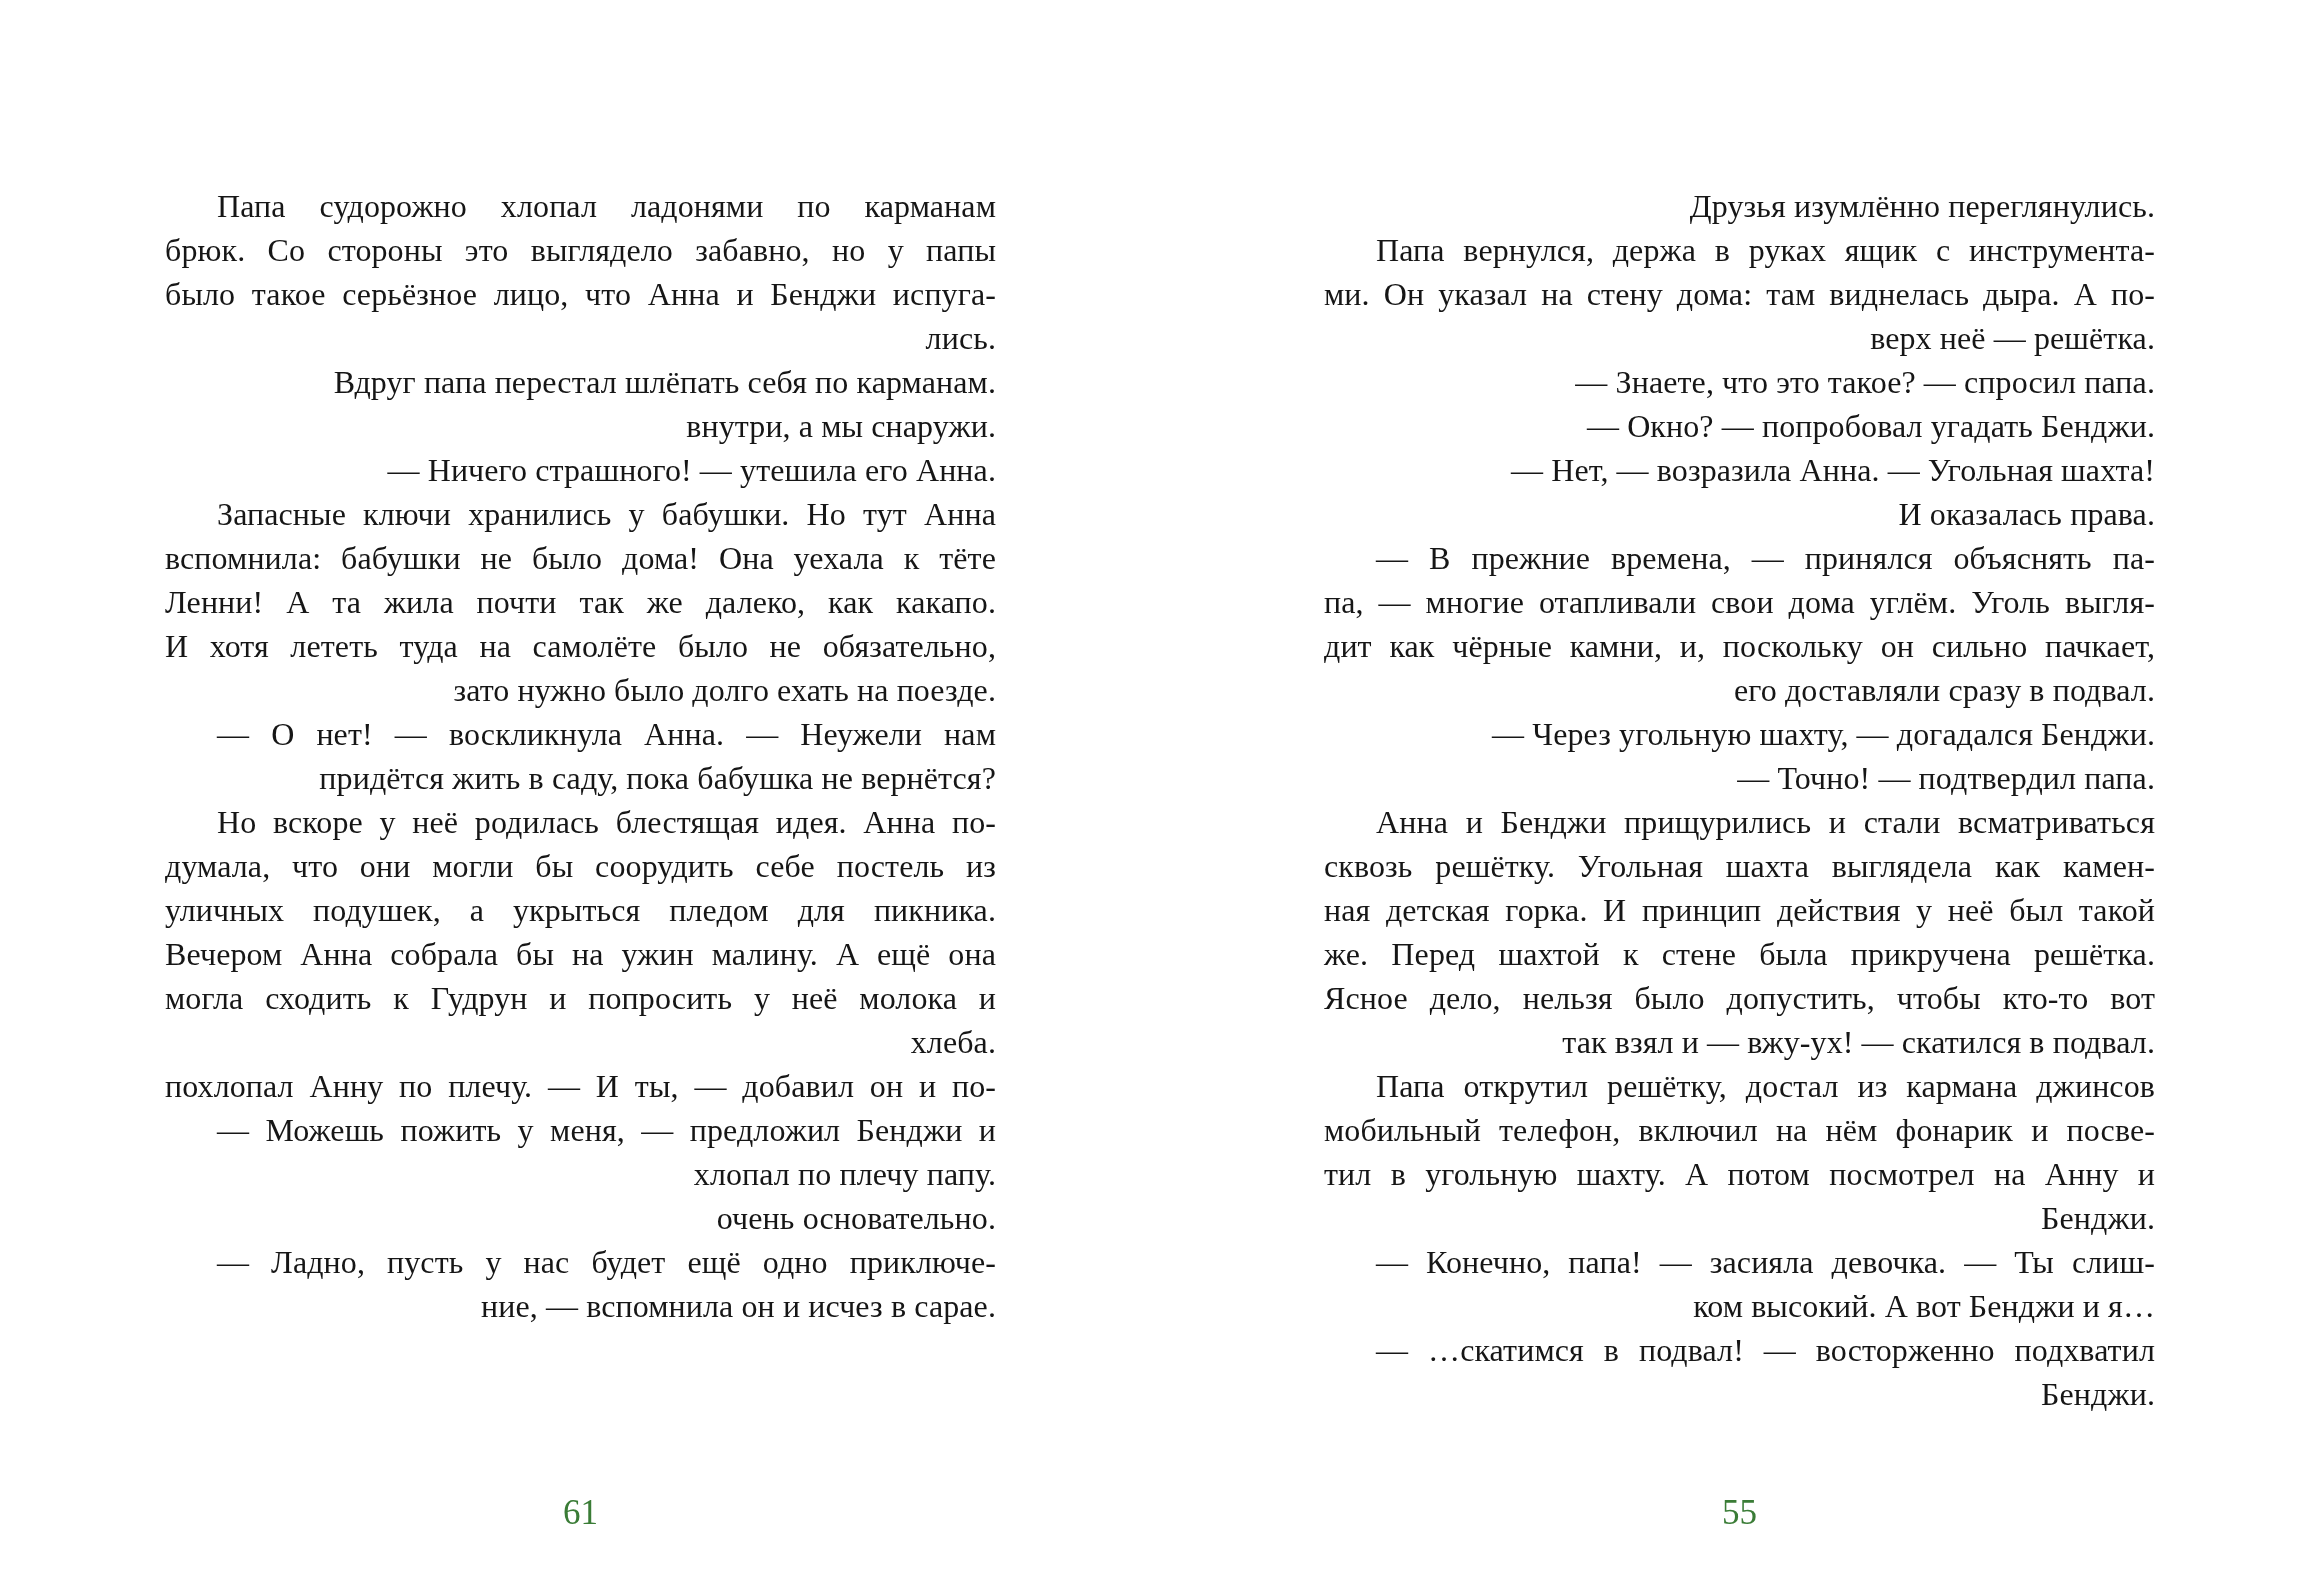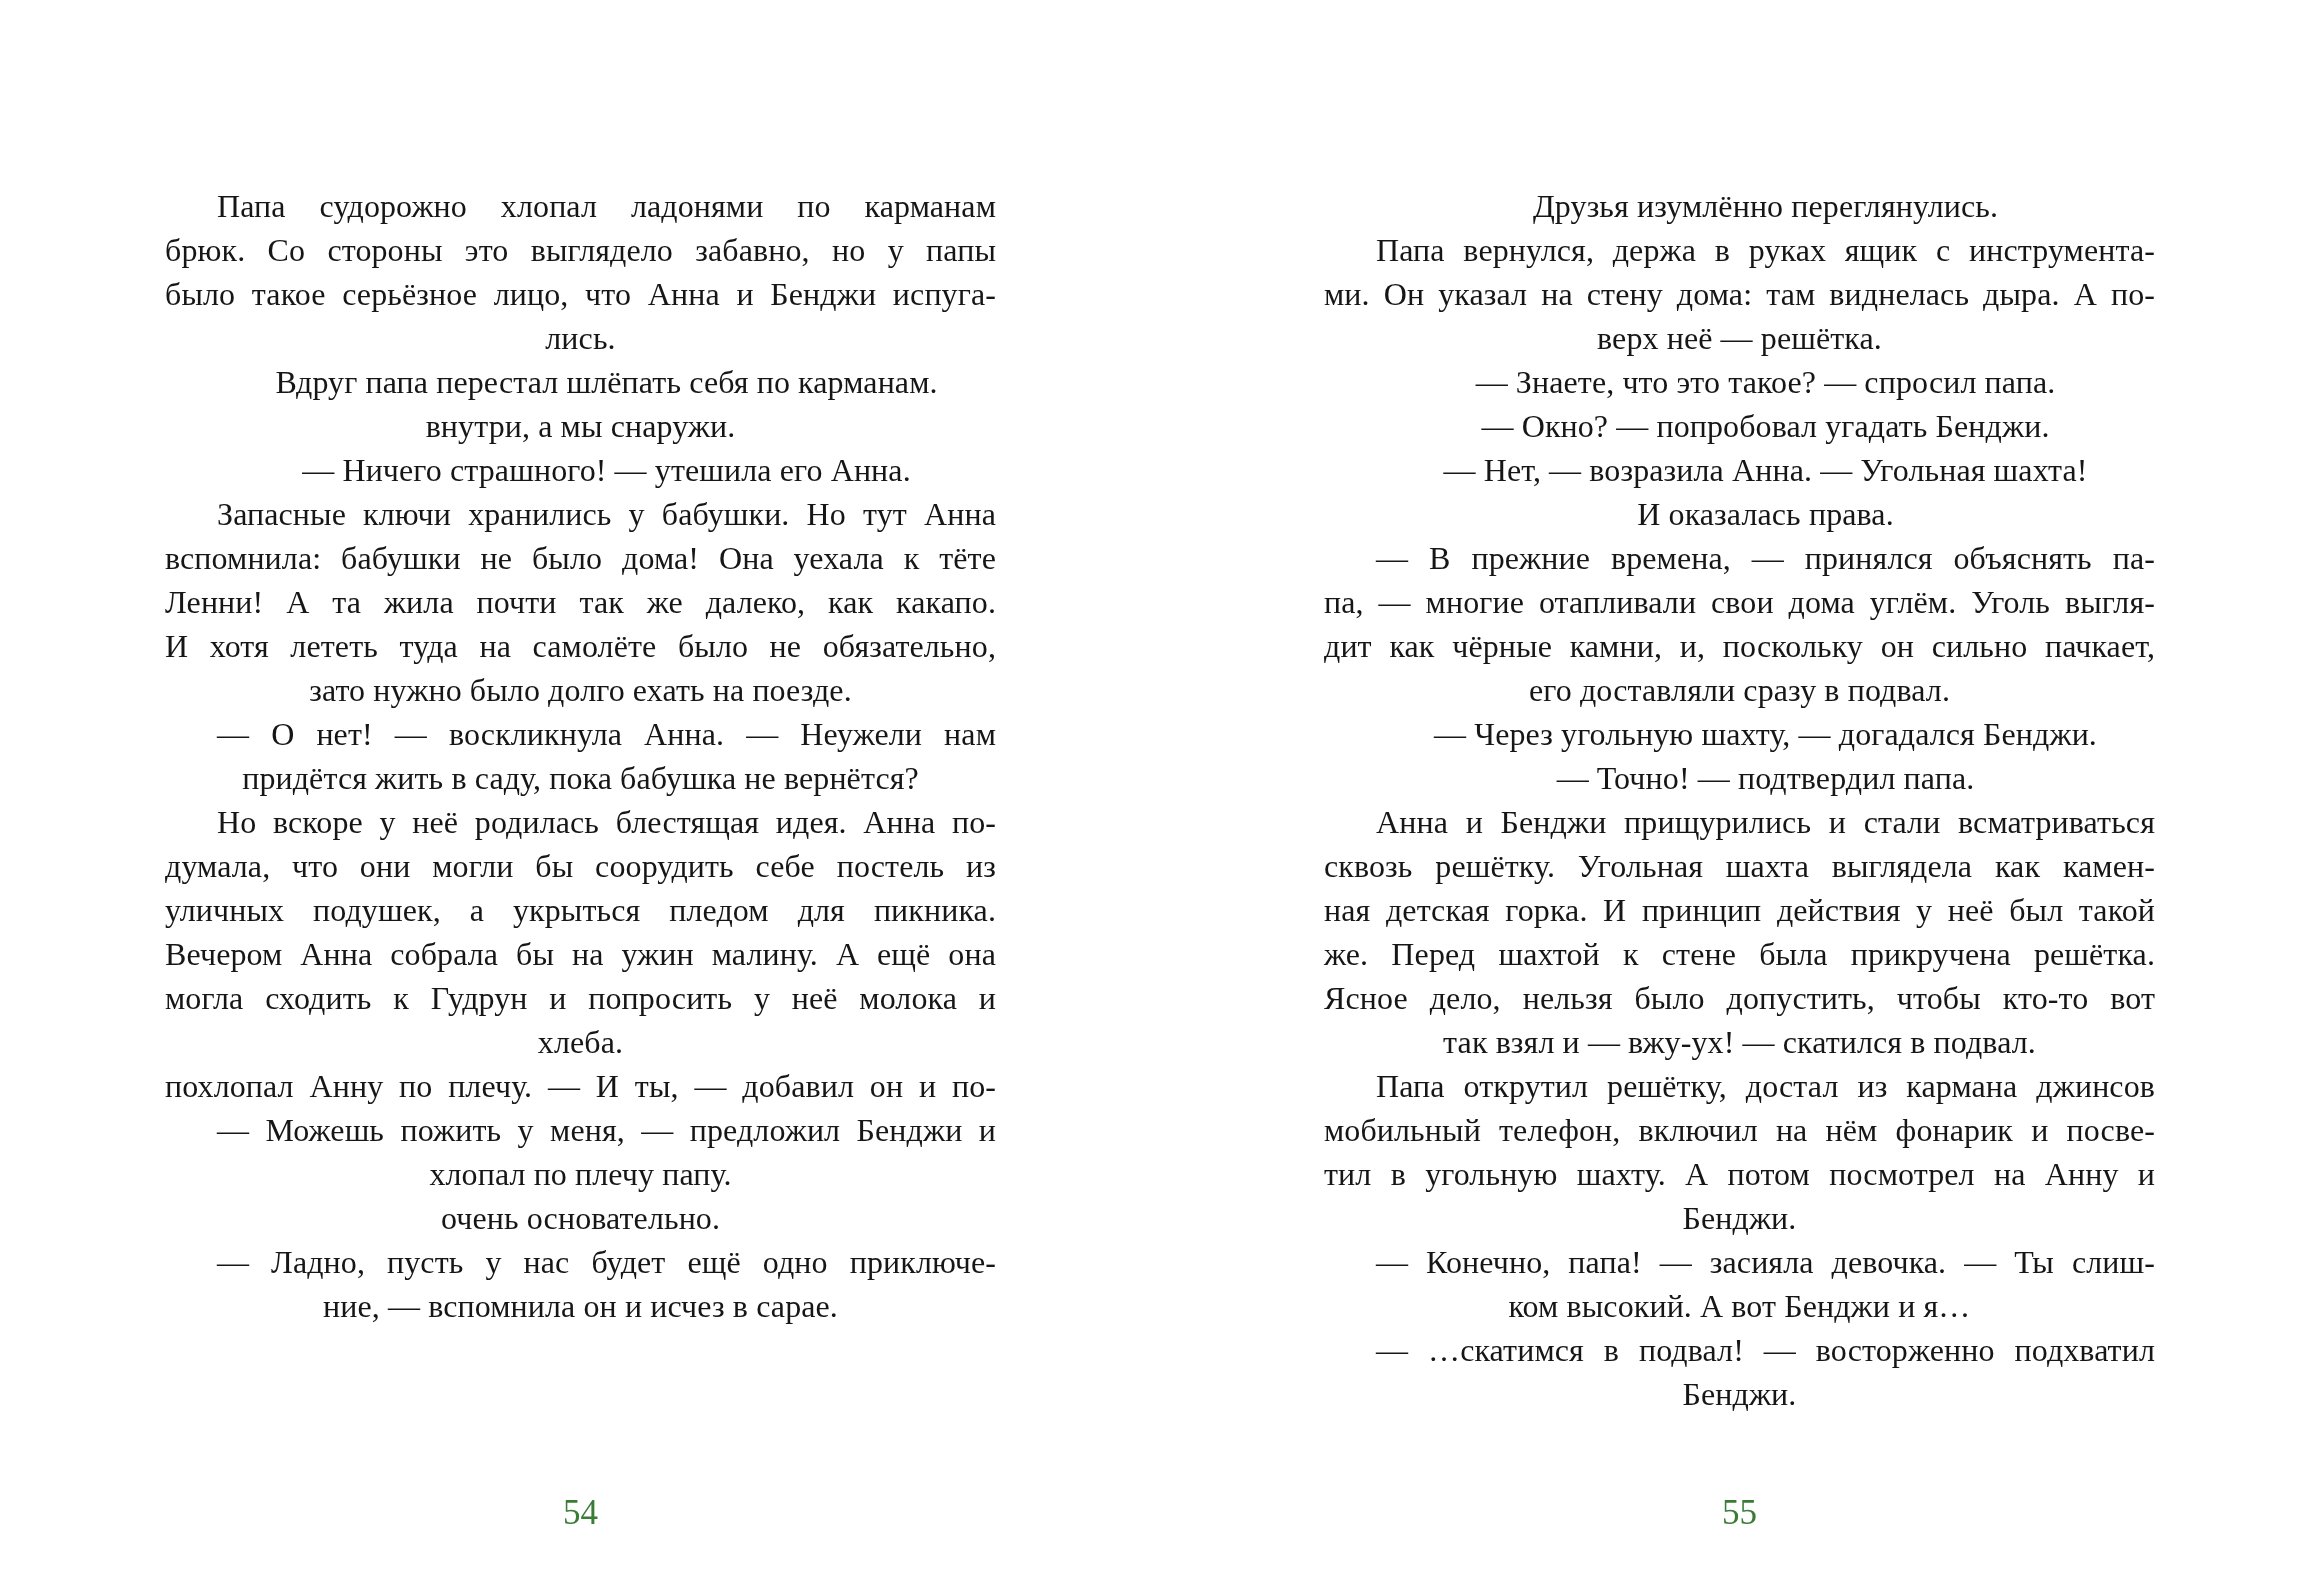--- a/index.html
+++ b/index.html
@@ -21,21 +21,21 @@
     top: 153px;
     width: 831px;
   }
   #page-left-text  { left: 165px; }
   #page-right-text { left: 1324px; }
 
   .line {
     font-size: 32px;
     line-height: 44px;
     height: 44px;
-    text-align: center;
+    text-align: right;
     letter-spacing: 0.1px;
   }
   .line.first { text-indent: 52px; }
   .line.just {
     text-align: justify;
     text-align-last: justify;
   }
 
   .page-num {
     position: absolute;
@@ -107,18 +107,18 @@
       <div class="line first just">Папа открутил решётку, достал из кармана джинсов</div>
       <div class="line just">мобильный телефон, включил на нём фонарик и посве-</div>
       <div class="line just">тил в угольную шахту. А потом посмотрел на Анну и</div>
       <div class="line">Бенджи.</div>
       <div class="line first just">— Конечно, папа! — засияла девочка. — Ты слиш-</div>
       <div class="line">ком высокий. А вот Бенджи и я…</div>
       <div class="line first just">— …скатимся в подвал! — восторженно подхватил</div>
       <div class="line">Бенджи.</div>
     </div>
 
-  <div id="page-num-left" class="page-num" style="color: rgb(58, 124, 54);">54</div>
+  <div id="page-num-left" class="page-num" style="color: rgb(58, 124, 54);">61</div>
 
   <div id="page-num-right" class="page-num" style="color: rgb(58, 124, 54);">55</div>
 
 </div>
 
 
 </body></html>

